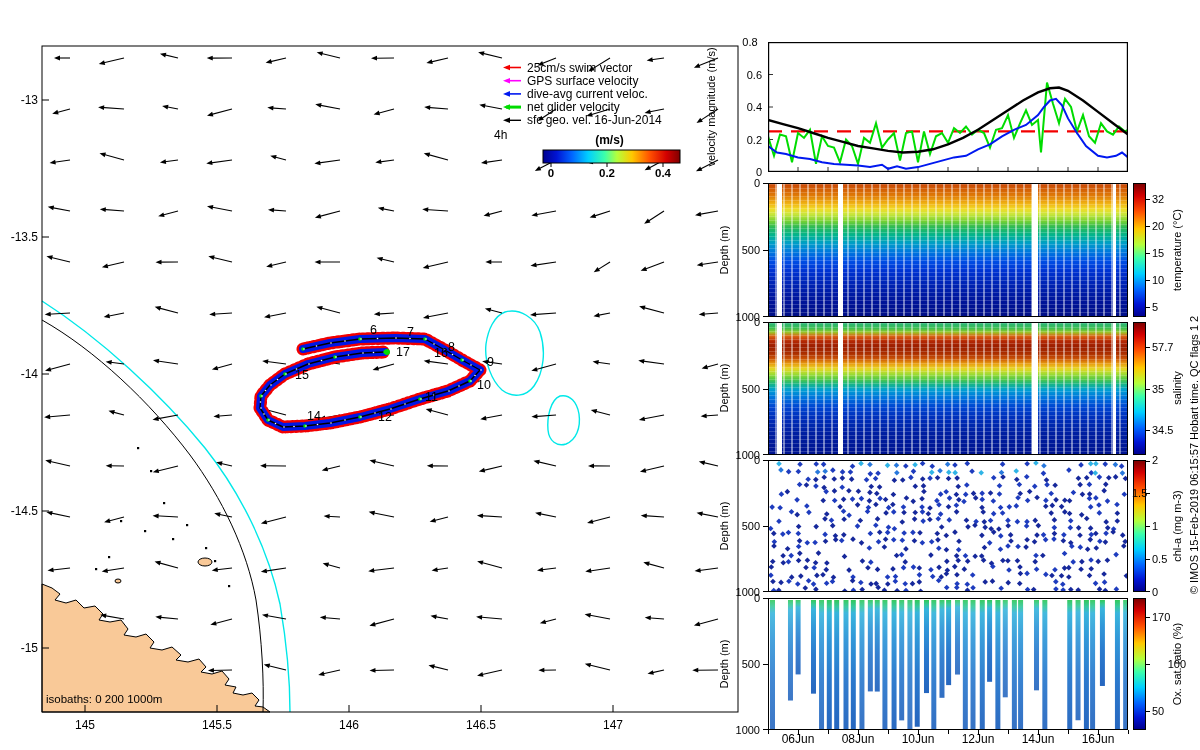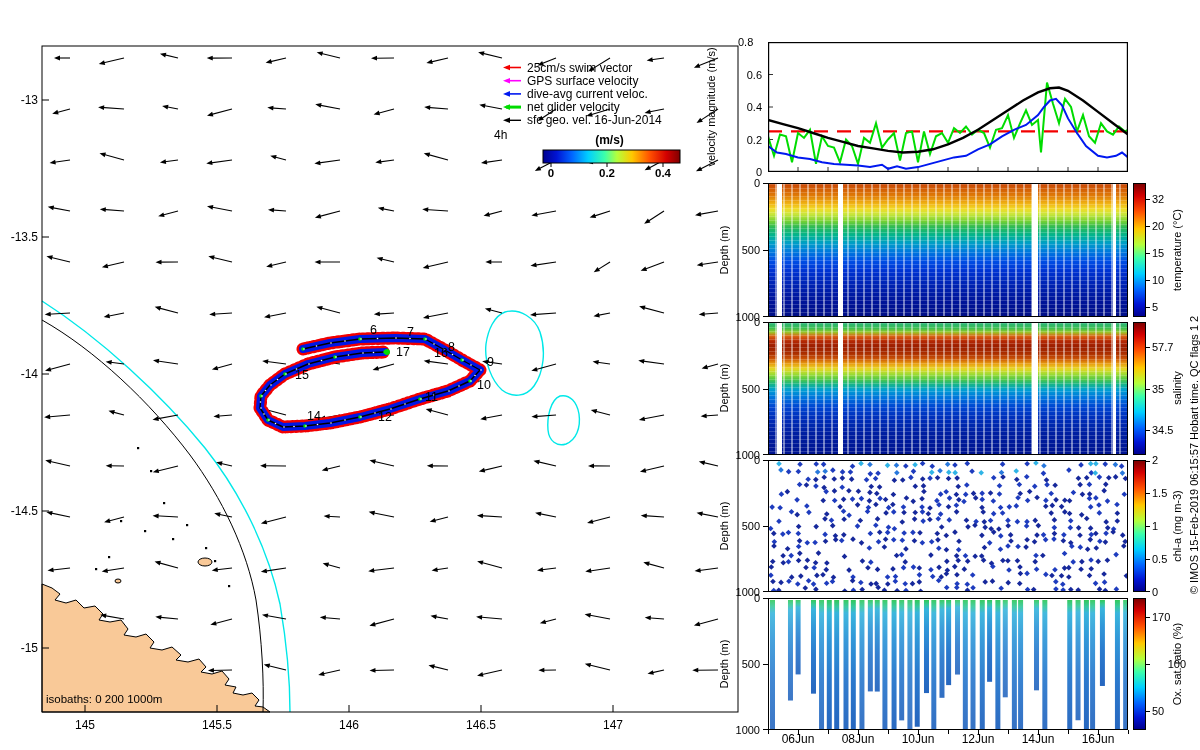--- a/index.html
+++ b/index.html
@@ -1116,21 +1116,21 @@
   <div class="rot" style="left:724px;top:664px">Depth (m)</div>
   <div class="rot" style="left:1177px;top:664px">Ox. sat. ratio (%)</div>
 
   <div class="rot" style="left:1194px;top:455px">© IMOS 15-Feb-2019 06:15:57 Hobart time. QC flags 1  2</div>
 
   <div id="gen-labels">
       <div class="ticklab" style="left: 738px; top: 166px; width: 24px; text-align: right;">0</div>
       <div class="ticklab" style="left: 738px; top: 133.5px; width: 24px; text-align: right;">0.2</div>
       <div class="ticklab" style="left: 738px; top: 101px; width: 24px; text-align: right;">0.4</div>
       <div class="ticklab" style="left: 738px; top: 68.5px; width: 24px; text-align: right;">0.6</div>
-      <div class="ticklab" style="left: 738px; top: 36px; width: 24px; text-align: left;">0.8</div>
+      <div class="ticklab" style="left: 738px; top: 36px; width: 24px; text-align: center;">0.8</div>
       <div class="abs" style="left: 763px; top: 183px; width: 5px; height: 1px; background: rgb(0, 0, 0);"></div>
       <div class="ticklab" style="left: 730px; top: 177px; width: 30px; text-align: right;">0</div>
       <div class="abs" style="left: 763px; top: 250px; width: 5px; height: 1px; background: rgb(0, 0, 0);"></div>
       <div class="ticklab" style="left: 730px; top: 244px; width: 30px; text-align: right;">500</div>
       <div class="abs" style="left: 763px; top: 316px; width: 5px; height: 1px; background: rgb(0, 0, 0);"></div>
       <div class="ticklab" style="left: 730px; top: 311px; width: 30px; text-align: right;">1000</div>
       <div class="abs" style="left: 763px; top: 322px; width: 5px; height: 1px; background: rgb(0, 0, 0);"></div>
       <div class="ticklab" style="left: 730px; top: 316px; width: 30px; text-align: right;">0</div>
       <div class="abs" style="left: 763px; top: 389px; width: 5px; height: 1px; background: rgb(0, 0, 0);"></div>
       <div class="ticklab" style="left: 730px; top: 383px; width: 30px; text-align: right;">500</div>
@@ -1183,21 +1183,21 @@
       <div class="ticklab" style="left: 1152px; top: 382.5px; width: 34px; text-align: left;">35</div>
       <div class="abs" style="left: 1146px; top: 346.937px; width: 4px; height: 1px; background: rgb(0, 0, 0);"></div>
       <div class="ticklab" style="left: 1152px; top: 340.937px; width: 34px; text-align: left;">57.7</div>
       <div class="abs" style="left: 1146px; top: 591px; width: 4px; height: 1px; background: rgb(0, 0, 0);"></div>
       <div class="ticklab" style="left: 1152px; top: 586px; width: 34px; text-align: left;">0</div>
       <div class="abs" style="left: 1146px; top: 559px; width: 4px; height: 1px; background: rgb(0, 0, 0);"></div>
       <div class="ticklab" style="left: 1152px; top: 553px; width: 34px; text-align: left;">0.5</div>
       <div class="abs" style="left: 1146px; top: 526px; width: 4px; height: 1px; background: rgb(0, 0, 0);"></div>
       <div class="ticklab" style="left: 1152px; top: 520px; width: 34px; text-align: left;">1</div>
       <div class="abs" style="left: 1146px; top: 493px; width: 4px; height: 1px; background: rgb(0, 0, 0);"></div>
-      <div class="ticklab" style="left: 1132px; top: 487px; width: 34px; text-align: left; margin-left: 20px;">1.5</div>
+      <div class="ticklab" style="left: 1132px; top: 487px; width: 34px; text-align: left;">1.5</div>
       <div class="abs" style="left: 1146px; top: 461px; width: 4px; height: 1px; background: rgb(0, 0, 0);"></div>
       <div class="ticklab" style="left: 1152px; top: 454px; width: 34px; text-align: left;">2</div>
       <div class="abs" style="left: 1146px; top: 711.143px; width: 4px; height: 1px; background: rgb(0, 0, 0);"></div>
       <div class="ticklab" style="left: 1152px; top: 705.143px; width: 34px; text-align: left;">50</div>
       <div class="abs" style="left: 1146px; top: 664px; width: 4px; height: 1px; background: rgb(0, 0, 0);"></div>
       <div class="ticklab" style="left: 1152px; top: 658px; width: 34px; text-align: right;">100</div>
       <div class="abs" style="left: 1146px; top: 616.857px; width: 4px; height: 1px; background: rgb(0, 0, 0);"></div>
       <div class="ticklab" style="left: 1152px; top: 610.857px; width: 34px; text-align: left;">170</div>
     </div>
 </div>

